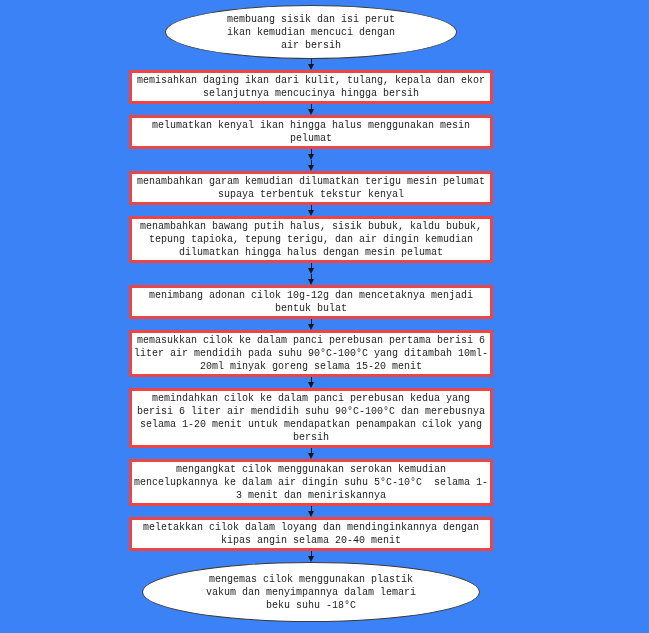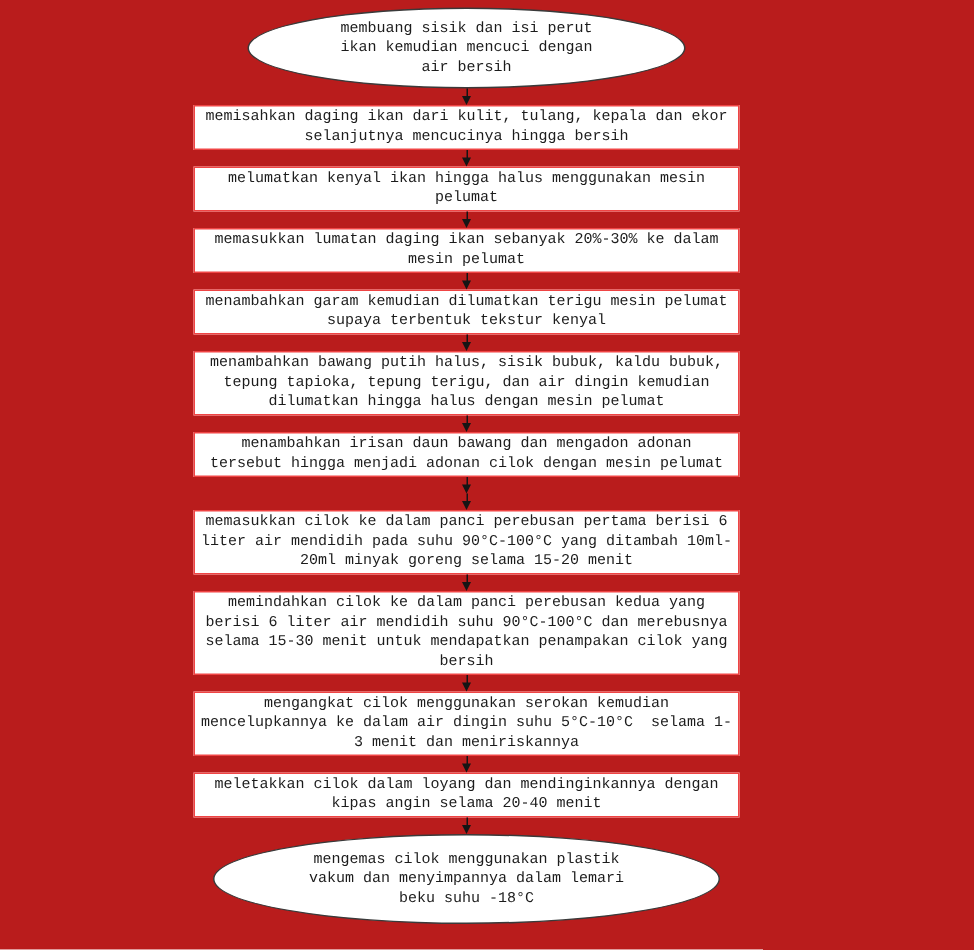--- a/index.html
+++ b/index.html
@@ -4,21 +4,21 @@
 <style>
   html, body {
     margin: 0;
     padding: 0;
     background: #ffffff;
   }
   .page {
     position: relative;
     width: 649px;
     height: 633px;
-    background: #b91c1c;
+    background: #3b82f6;
     overflow: hidden;
     font-family: "Liberation Mono", "DejaVu Sans Mono", monospace;
     color: #1c1c1c;
   }
   .flow {
     position: absolute;
     left: 129px;
     top: 5px;
     width: 364px;
     display: flex;
@@ -34,21 +34,21 @@
   }
   .node-text {
     white-space: pre;
     text-align: center;
     font-size: 10px;
     line-height: 13px;
     color: #1c1c1c;
   }
   .rect {
     width: 364px;
-    border: 1px solid #ef4444;
+    border: 3px solid #ef4444;
     padding: 1px 2px;
   }
   .ellipse {
     border: 1px solid #3a3a3a;
     border-radius: 50%;
   }
   .ellipse-start {
     width: 292px;
     height: 54px;
   }
@@ -104,24 +104,20 @@
         <span class="head"></span>
       </div>
       <div class="node rect">
         <div class="node-text">melumatkan kenyal ikan hingga halus menggunakan mesin
 pelumat</div>
       </div>
       <div class="arrow">
         <span class="shaft"></span>
         <span class="head"></span>
       </div>
-      <div class="node rect">
-        <div class="node-text">memasukkan lumatan daging ikan sebanyak 20%-30% ke dalam
-mesin pelumat</div>
-      </div>
       <div class="arrow">
         <span class="shaft"></span>
         <span class="head"></span>
       </div>
       <div class="node rect">
         <div class="node-text">menambahkan garam kemudian dilumatkan terigu mesin pelumat
 supaya terbentuk tekstur kenyal</div>
       </div>
       <div class="arrow">
         <span class="shaft"></span>
@@ -129,45 +125,45 @@
       </div>
       <div class="node rect">
         <div class="node-text">menambahkan bawang putih halus, sisik bubuk, kaldu bubuk,
 tepung tapioka, tepung terigu, dan air dingin kemudian
 dilumatkan hingga halus dengan mesin pelumat</div>
       </div>
       <div class="arrow">
         <span class="shaft"></span>
         <span class="head"></span>
       </div>
-      <div class="node rect">
-        <div class="node-text">menambahkan irisan daun bawang dan mengadon adonan
-tersebut hingga menjadi adonan cilok dengan mesin pelumat</div>
-      </div>
       <div class="arrow">
         <span class="shaft"></span>
         <span class="head"></span>
+      </div>
+      <div class="node rect">
+        <div class="node-text">menimbang adonan cilok 10g-12g dan mencetaknya menjadi
+bentuk bulat</div>
       </div>
       <div class="arrow">
         <span class="shaft"></span>
         <span class="head"></span>
       </div>
       <div class="node rect">
         <div class="node-text">memasukkan cilok ke dalam panci perebusan pertama berisi 6
 liter air mendidih pada suhu 90°C-100°C yang ditambah 10ml-
 20ml minyak goreng selama 15-20 menit</div>
       </div>
       <div class="arrow">
         <span class="shaft"></span>
         <span class="head"></span>
       </div>
       <div class="node rect">
         <div class="node-text">memindahkan cilok ke dalam panci perebusan kedua yang
 berisi 6 liter air mendidih suhu 90°C-100°C dan merebusnya
-selama 15-30 menit untuk mendapatkan penampakan cilok yang
+selama 1-20 menit untuk mendapatkan penampakan cilok yang
 bersih</div>
       </div>
       <div class="arrow">
         <span class="shaft"></span>
         <span class="head"></span>
       </div>
       <div class="node rect">
         <div class="node-text">mengangkat cilok menggunakan serokan kemudian
 mencelupkannya ke dalam air dingin suhu 5°C-10°C  selama 1-
 3 menit dan meniriskannya</div>

